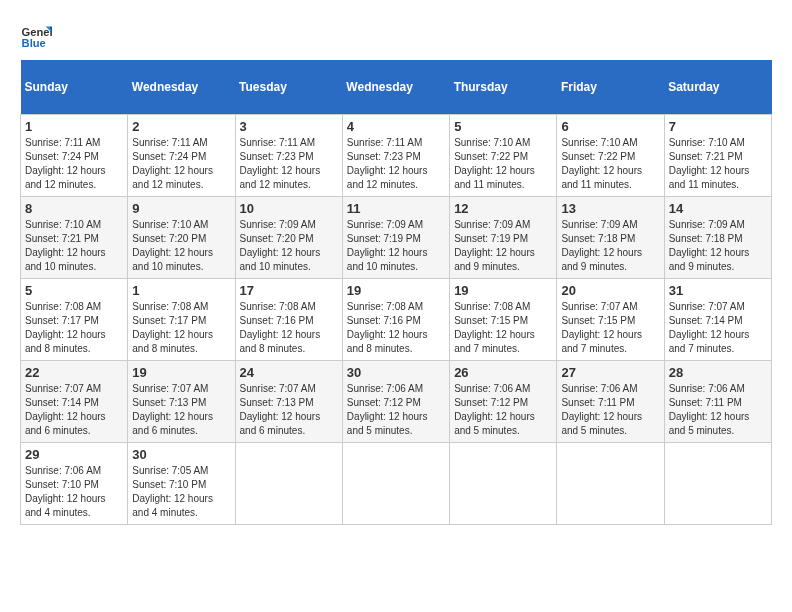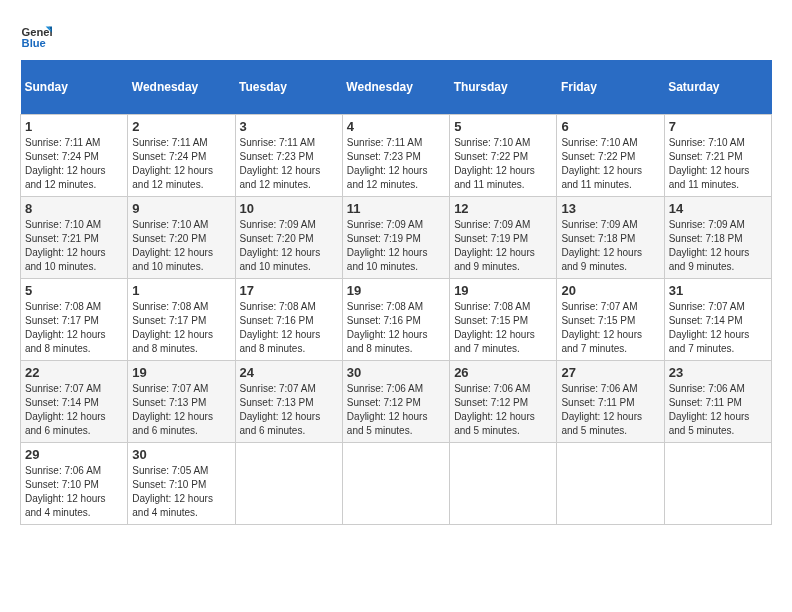--- a/index.html
+++ b/index.html
@@ -220,21 +220,21 @@
       </td>
         <td>
         <span class="day-num">26</span>
         <span class="day-info">Sunrise: 7:06 AM<br>Sunset: 7:12 PM<br>Daylight: 12 hours and 5 minutes.</span>
       </td>
         <td>
         <span class="day-num">27</span>
         <span class="day-info">Sunrise: 7:06 AM<br>Sunset: 7:11 PM<br>Daylight: 12 hours and 5 minutes.</span>
       </td>
         <td>
-        <span class="day-num">23</span>
+        <span class="day-num">28</span>
         <span class="day-info">Sunrise: 7:06 AM<br>Sunset: 7:11 PM<br>Daylight: 12 hours and 5 minutes.</span>
       </td>
       </tr>
       <tr>
         <td>
         <span class="day-num">29</span>
         <span class="day-info">Sunrise: 7:06 AM<br>Sunset: 7:10 PM<br>Daylight: 12 hours and 4 minutes.</span>
       </td>
         <td>
         <span class="day-num">30</span>

